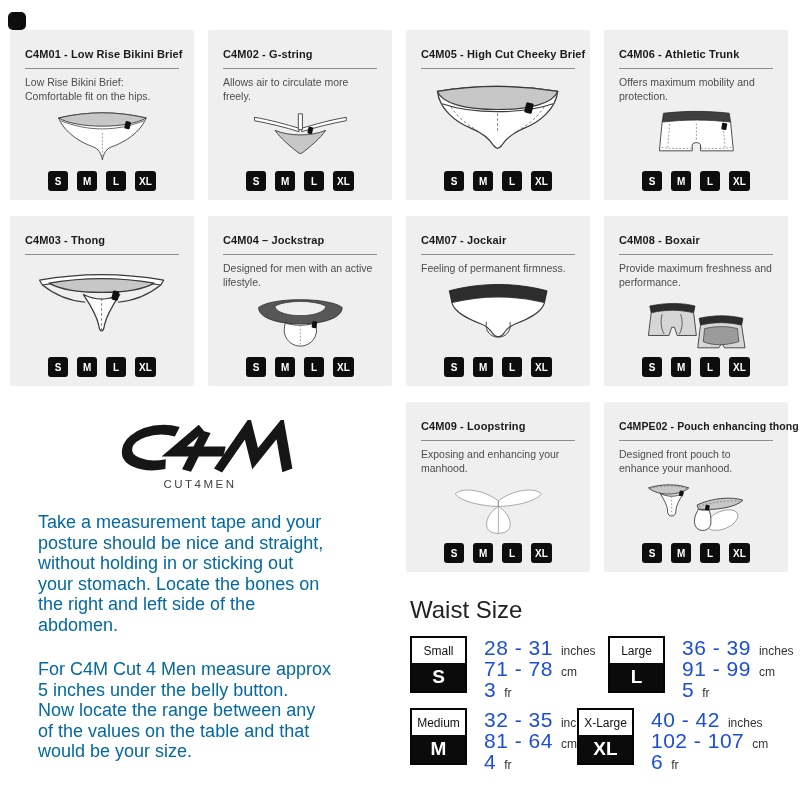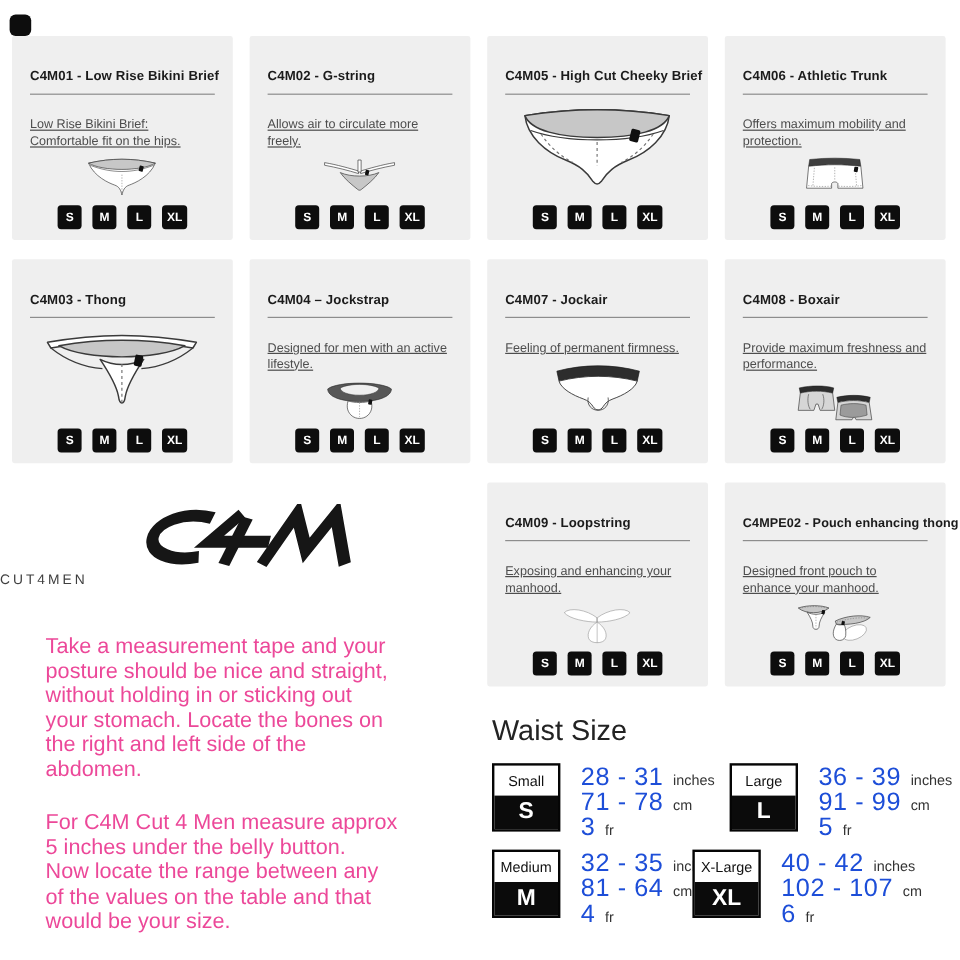--- a/index.html
+++ b/index.html
@@ -5,25 +5,25 @@
   html,body{margin:0;padding:0;}
   body{
     width:800px;height:800px;position:relative;background:#ffffff;
     font-family:"Liberation Sans", sans-serif;overflow:hidden;
     -webkit-font-smoothing:antialiased;
   }
   .corner-mark{position:absolute;left:8px;top:12px;width:18px;height:18px;background:#0d0d0d;border-radius:5px;}
   
   .card{
     position:absolute;width:184px;height:170px;background:#efefef;border-radius:2px;
-    box-sizing:border-box;padding:28px 15px 9px;display:flex;flex-direction:column;
+    box-sizing:border-box;padding:18px 15px 9px;display:flex;flex-direction:column;
   }
   .card-title{font-size:11px;font-weight:bold;color:#1b1b1b;letter-spacing:.1px;white-space:nowrap;}
   .card-divider{border-top:1px solid #8d8d8d;margin-top:8px;}
-  .card-desc{margin-top:19px;font-size:10.5px;color:#4d4d4d;line-height:1.32;text-decoration:underline;}
+  .card-desc{margin-top:7px;font-size:10.5px;color:#4d4d4d;line-height:1.32;}
   .illus{flex:1;min-height:0;display:flex;align-items:center;justify-content:center;margin:3px 0 4px;}
   .illus svg{height:100%;width:auto;max-width:152px;max-height:84px;}
   .sizes{display:flex;justify-content:center;gap:9px;margin-top:auto;}
   .badge{
     min-width:20px;height:20px;padding:0 4px;box-sizing:border-box;background:#0d0d0d;color:#fff;
     font-size:10px;font-weight:bold;border-radius:3px;display:flex;align-items:center;justify-content:center;
     cursor:pointer;
   }
   
   .o{fill:#ffffff;stroke:#3a3a3a;stroke-width:1.3;stroke-linejoin:round;}
@@ -32,25 +32,25 @@
   .dk{fill:#2d2d2d;stroke:#1a1a1a;stroke-width:1;}
   .md{fill:#575757;stroke:#2b2b2b;stroke-width:1.2;}
   .lg{fill:#d6d6d6;stroke:#3a3a3a;stroke-width:1.3;stroke-linejoin:round;}
   .pn{fill:#9b9b9b;stroke:#3a3a3a;stroke-width:1;}
   .hole{fill:#efefef;stroke:#2b2b2b;stroke-width:1;}
   .ds{fill:none;stroke:#6f6f6f;stroke-width:1;stroke-dasharray:2.6 2.6;}
   .ln{fill:none;stroke:#3a3a3a;stroke-width:1.1;}
   .tn{fill:#ffffff;stroke:#8f8f8f;stroke-width:1.1;stroke-linejoin:round;}
   .tg{fill:#101010;}
   
-  .brand{position:absolute;left:0;top:420px;width:400px;text-align:left;}
+  .brand{position:absolute;left:0;top:420px;width:400px;text-align:center;}
   .brand svg{display:block;margin:0 auto;}
   .brand-sub{margin-top:4px;font-size:11.5px;letter-spacing:2.5px;color:#3f3f3f;}
   .instructions{position:absolute;left:38px;top:512px;width:354px;}
-  .instructions p{margin:16px 0 24px 0;font-size:18px;line-height:20.5px;color:#ec4899;white-space:pre-line;}
+  .instructions p{margin:0 0 24px 0;font-size:18px;line-height:20.5px;color:#0369a1;white-space:pre-line;}
   
   .ws-title{position:absolute;left:410px;top:596px;font-size:24px;font-weight:500;color:#232323;}
   .ws-cell{position:absolute;display:flex;gap:17px;}
   .ws-box{width:57px;height:57px;box-sizing:border-box;border:2px solid #050505;background:#fff;display:flex;flex-direction:column;}
   .ws-box-name{height:25px;display:flex;align-items:center;justify-content:center;font-size:12px;color:#111;}
   .ws-box-letter{flex:1;background:#0b0b0b;color:#fff;font-size:19px;font-weight:bold;display:flex;align-items:center;justify-content:center;}
   .ws-line{display:flex;align-items:baseline;height:21px;}
   .ws-num{font-size:21px;font-weight:400;color:#1d4ed8;letter-spacing:.5px;white-space:nowrap;}
   .ws-unit{font-size:12px;color:#333;margin-left:8px;}
 </style>

